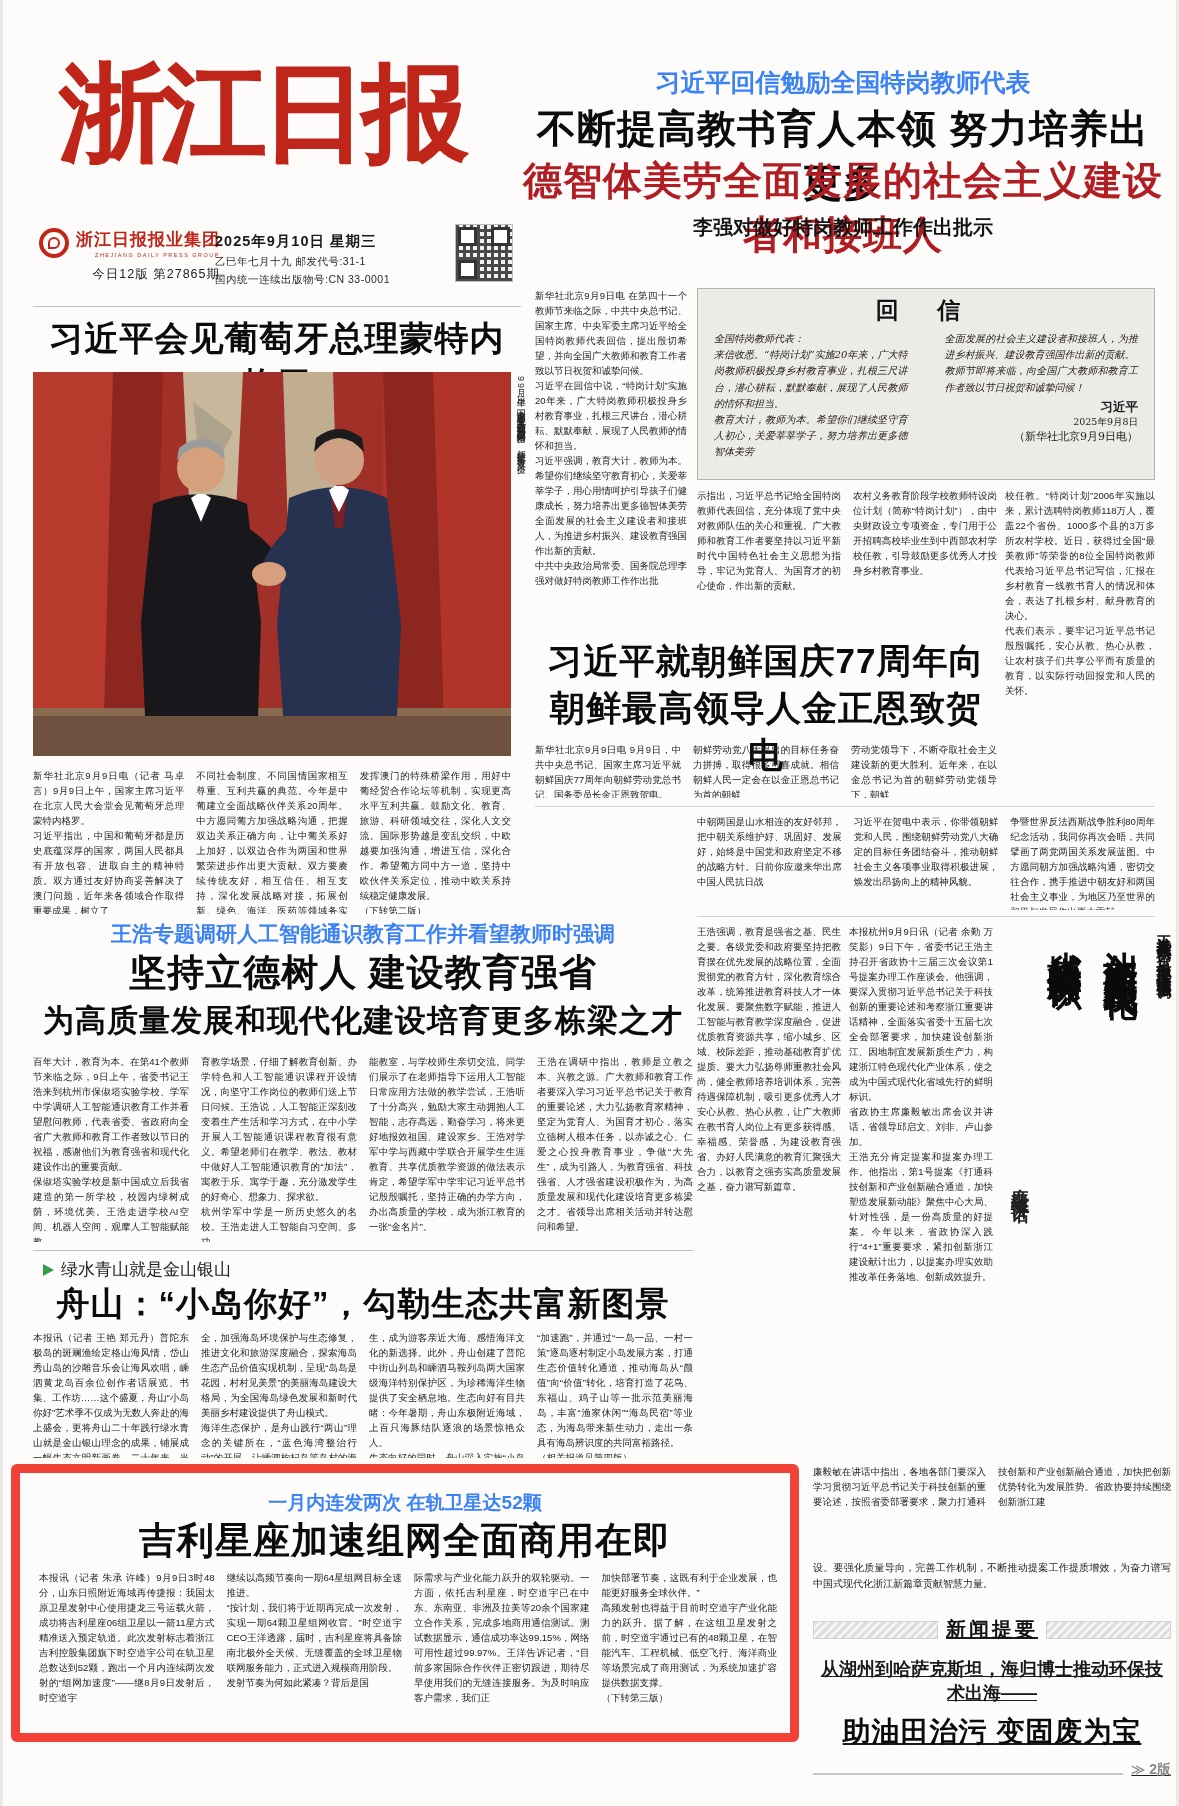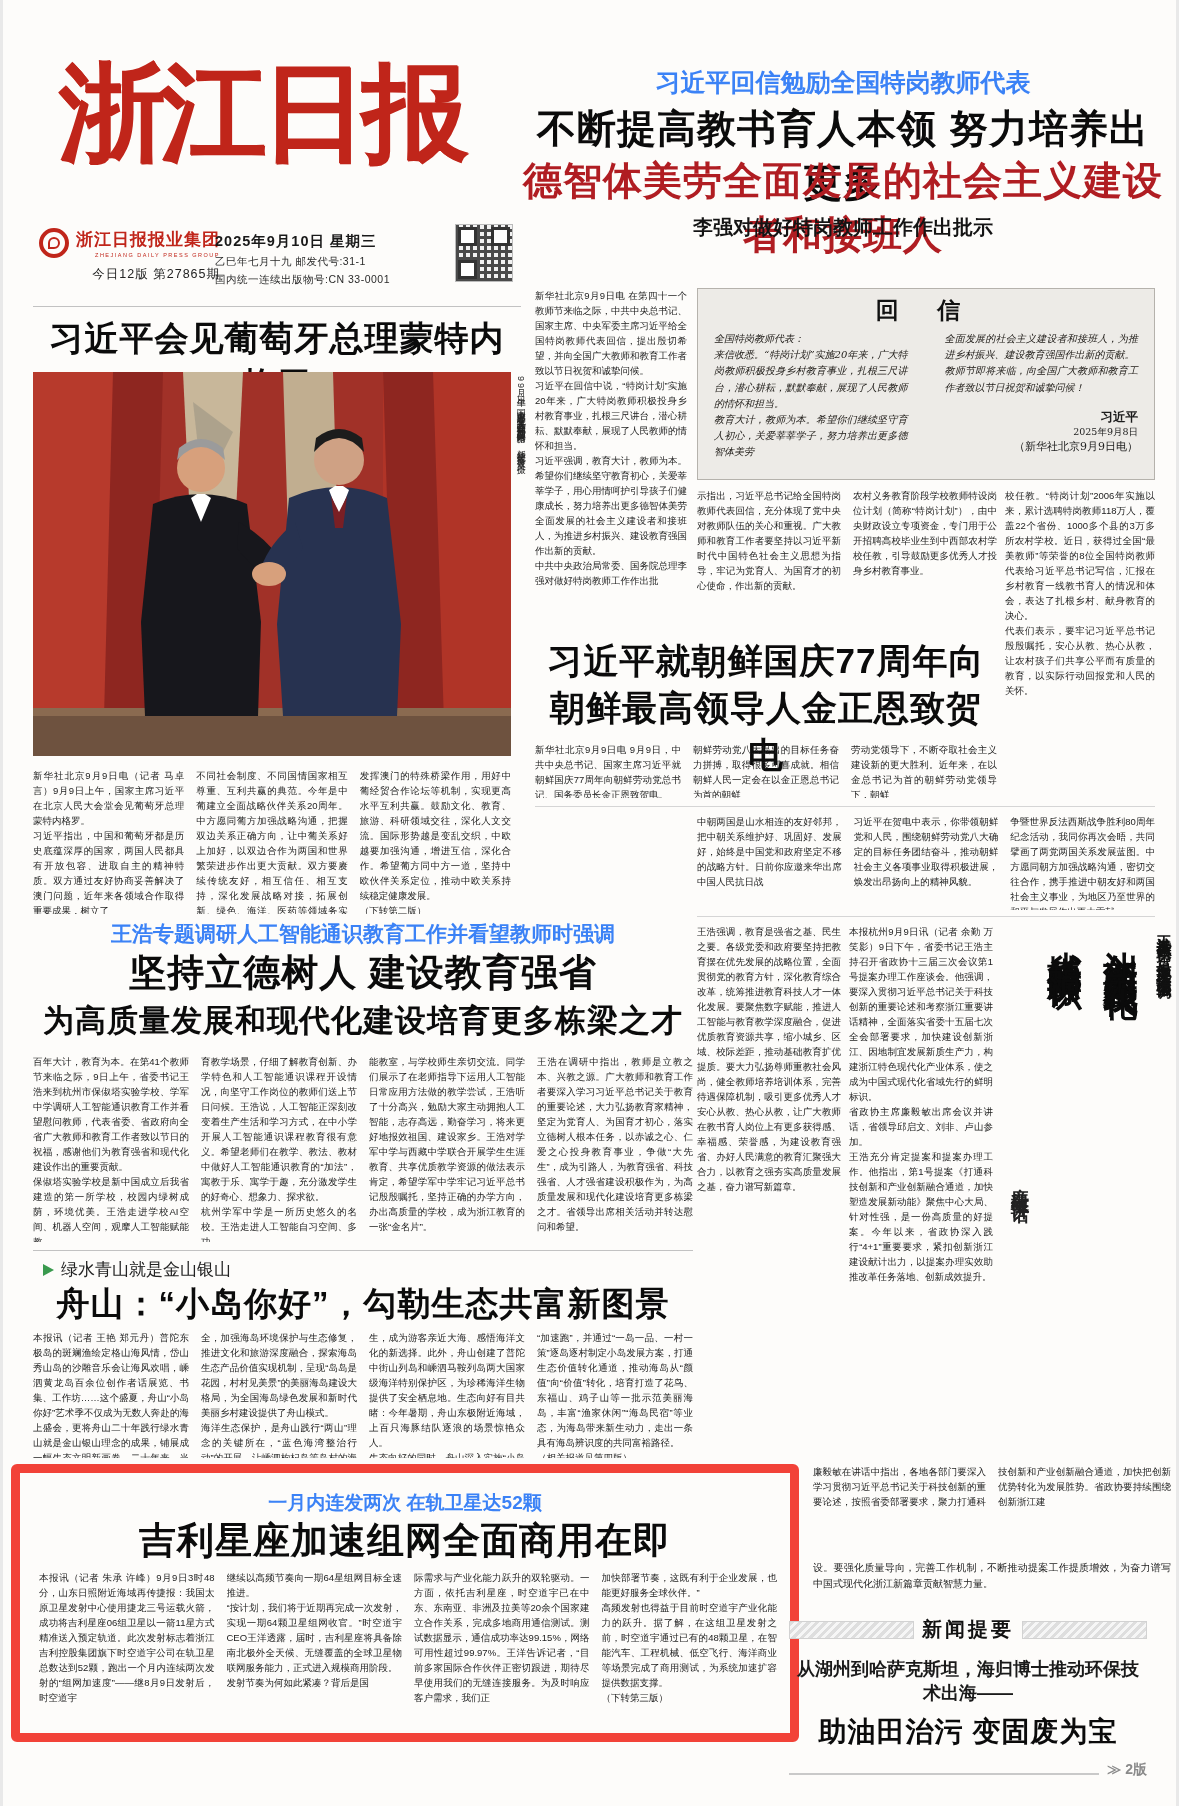--- a/index.html
+++ b/index.html
@@ -91,21 +91,21 @@
 
   <div id="reply-box" class="abs">
     <div class="reply-title">回 信</div>
     <div style="display:flex;gap:37px;margin-top:5px;">
       <div class="reply-col" style="flex:1;">全国特岗教师代表：
 来信收悉。“特岗计划”实施20年来，广大特岗教师积极投身乡村教育事业，扎根三尺讲台，潜心耕耘，默默奉献，展现了人民教师的情怀和担当。
 教育大计，教师为本。希望你们继续坚守育人初心，关爱莘莘学子，努力培养出更多德智体美劳</div>
       <div style="flex:1;">
         <div class="reply-col">全面发展的社会主义建设者和接班人，为推进乡村振兴、建设教育强国作出新的贡献。
 教师节即将来临，向全国广大教师和教育工作者致以节日祝贺和诚挚问候！</div>
-        <div class="sig" style="font-size:12.5px;font-weight:bold;margin-top:13px;">习近平</div>
+        <div class="sig" style="font-size:12.5px;font-weight:bold;margin-top:3px;">习近平</div>
         <div class="sig" style="font-size:9.5px;">2025年9月8日</div>
         <div class="sig" style="font-size:11px;">（新华社北京9月9日电）</div>
       </div>
     </div>
   </div>
 
   <div class="abs cols" style="left:694px;top:488px;width:300px;height:146px;">
     <div class="bodycol">示指出，习近平总书记给全国特岗教师代表回信，充分体现了党中央对教师队伍的关心和重视。广大教师和教育工作者要坚持以习近平新时代中国特色社会主义思想为指导，牢记为党育人、为国育才的初心使命，作出新的贡献。</div>
     <div class="bodycol">农村义务教育阶段学校教师特设岗位计划（简称“特岗计划”），由中央财政设立专项资金，专门用于公开招聘高校毕业生到中西部农村学校任教，引导鼓励更多优秀人才投身乡村教育事业。</div>
   </div>
@@ -223,21 +223,21 @@
     <div class="bodycol">继续以高频节奏向一期64星组网目标全速推进。
 “按计划，我们将于近期再完成一次发射，实现一期64颗卫星组网收官。”时空道宇CEO王洋透露，届时，吉利星座将具备除南北极外全天候、无缝覆盖的全球卫星物联网服务能力，正式进入规模商用阶段。
 发射节奏为何如此紧凑？背后是国</div>
     <div class="bodycol">际需求与产业化能力跃升的双轮驱动。一方面，依托吉利星座，时空道宇已在中东、东南亚、非洲及拉美等20余个国家建立合作关系，完成多地商用通信测试。测试数据显示，通信成功率达99.15%，网络可用性超过99.97%。王洋告诉记者，“目前多家国际合作伙伴正密切跟进，期待尽早使用我们的无缝连接服务。为及时响应客户需求，我们正</div>
     <div class="bodycol">加快部署节奏，这既有利于企业发展，也能更好服务全球伙伴。”
 高频发射也得益于目前时空道宇产业化能力的跃升。据了解，在这组卫星发射之前，时空道宇通过已有的48颗卫星，在智能汽车、工程机械、低空飞行、海洋商业等场景完成了商用测试，为系统加速扩容提供数据支撑。
 （下转第三版）</div>
   </div>
   <div id="annotation-box" class="abs"></div>
 
-  <div class="abs" style="left:786px;top:1616px;width:358px;">
+  <div class="abs" style="left:810px;top:1616px;width:358px;text-decoration:underline;">
     <div style="display:flex;align-items:center;gap:8px;">
       <div class="hatch"></div>
       <div style="font-size:20px;font-weight:900;color:#111;letter-spacing:3px;">新闻提要</div>
       <div class="hatch"></div>
     </div>
     <div class="ctr" style="margin-top:14px;font-size:18px;font-weight:600;color:#1a1a1a;">从湖州到哈萨克斯坦，海归博士推动环保技术出海——</div>
     <div class="ctr hl" style="margin-top:8px;font-size:28px;">助油田治污 变固废为宝</div>
     <div style="display:flex;align-items:center;gap:8px;margin-top:10px;">
       <div class="digest-rule"></div>
       <div style="font-size:14px;color:#8a8a8a;font-weight:bold;">≫ 2版</div>

